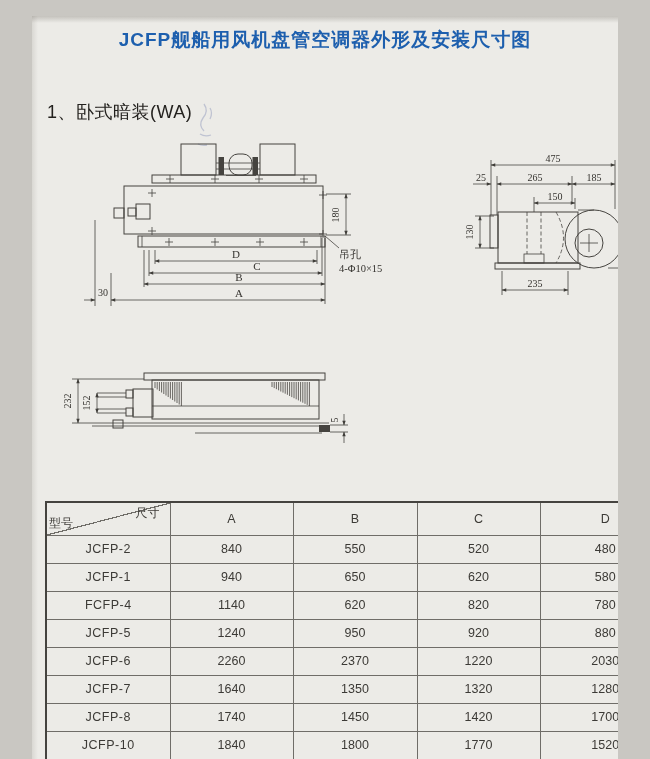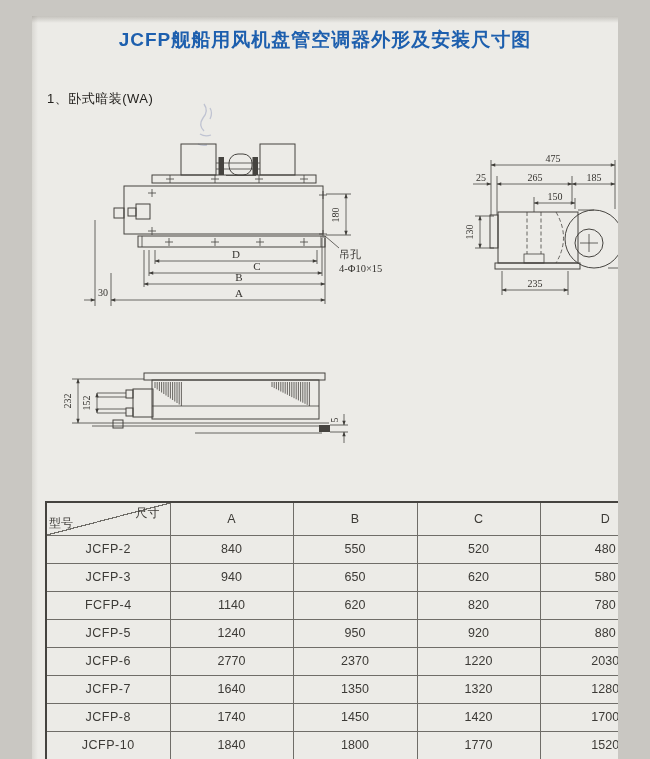--- a/index.html
+++ b/index.html
@@ -11,21 +11,21 @@
       linear-gradient(0deg, rgba(104,99,90,.25) 0, rgba(104,99,90,0) 9px),
       linear-gradient(90deg, rgba(104,99,90,.14) 0, rgba(104,99,90,0) 6px),
       #ecebe7;
   }
   .title{
     position:absolute;left:0;top:11px;width:100%;margin:0;
     text-align:center;font-size:19px;font-weight:bold;letter-spacing:1px;
     color:#1d5fae;font-family:"Liberation Sans",sans-serif;
   }
   .section-label{
-    position:absolute;left:15px;top:74px;font-size:13px;color:#23211e;letter-spacing:.5px;
+    position:absolute;left:15px;top:84px;font-size:18px;color:#23211e;letter-spacing:.5px;
   }
   svg.drawing{position:absolute;left:0;top:0;}
   svg .o{fill:none;stroke:#45433f;stroke-width:1;}
   svg .thin{fill:none;stroke:#45433f;stroke-width:.8;}
   svg .dim{fill:none;stroke:#3f3d39;stroke-width:.75;}
   svg .dash{stroke-dasharray:4 2.5;}
   svg .fillDark{fill:#45433f;stroke:none;}
   svg text{user-select:none;}
   svg .num{font-family:"Liberation Serif",serif;font-size:10px;fill:#35332f;text-anchor:middle;}
   svg .letter{font-family:"Liberation Serif",serif;font-size:11px;fill:#35332f;text-anchor:middle;}
@@ -221,21 +221,21 @@
     </thead>
     <tbody>
       <tr>
         <td class="model">JCFP-2</td>
         <td>840</td>
         <td>550</td>
         <td>520</td>
         <td>480</td>
       </tr>
       <tr>
-        <td class="model">JCFP-3</td>
+        <td class="model">JCFP-1</td>
         <td>940</td>
         <td>650</td>
         <td>620</td>
         <td>580</td>
       </tr>
       <tr>
         <td class="model">FCFP-4</td>
         <td>1140</td>
         <td>620</td>
         <td>820</td>
@@ -243,21 +243,21 @@
       </tr>
       <tr>
         <td class="model">JCFP-5</td>
         <td>1240</td>
         <td>950</td>
         <td>920</td>
         <td>880</td>
       </tr>
       <tr>
         <td class="model">JCFP-6</td>
-        <td>2770</td>
+        <td>2260</td>
         <td>2370</td>
         <td>1220</td>
         <td>2030</td>
       </tr>
       <tr>
         <td class="model">JCFP-7</td>
         <td>1640</td>
         <td>1350</td>
         <td>1320</td>
         <td>1280</td>

